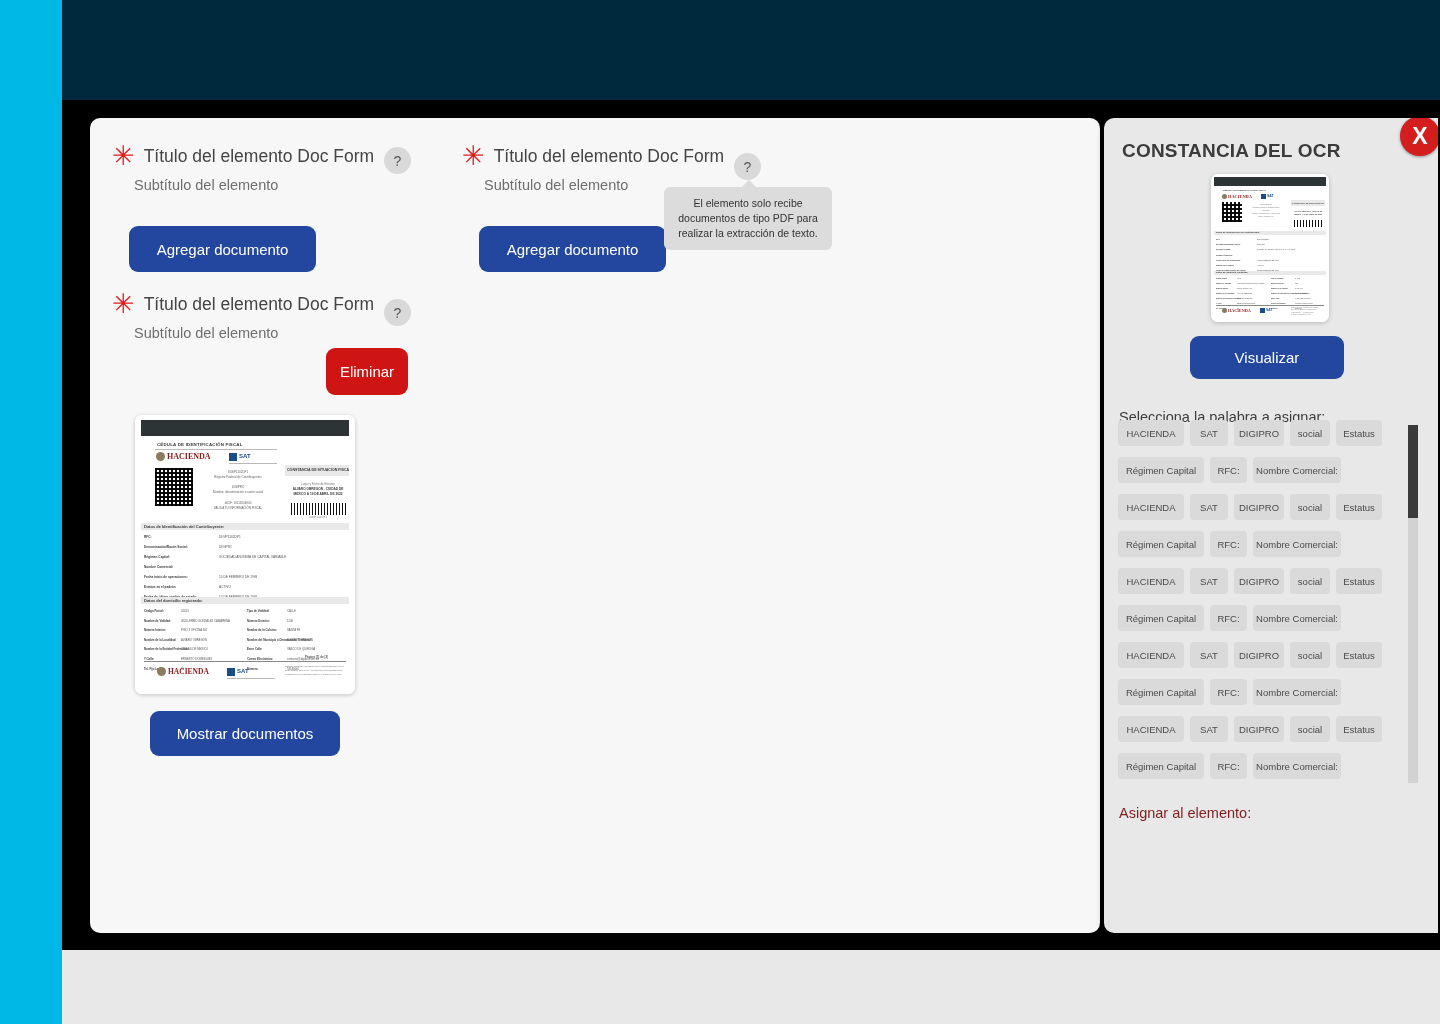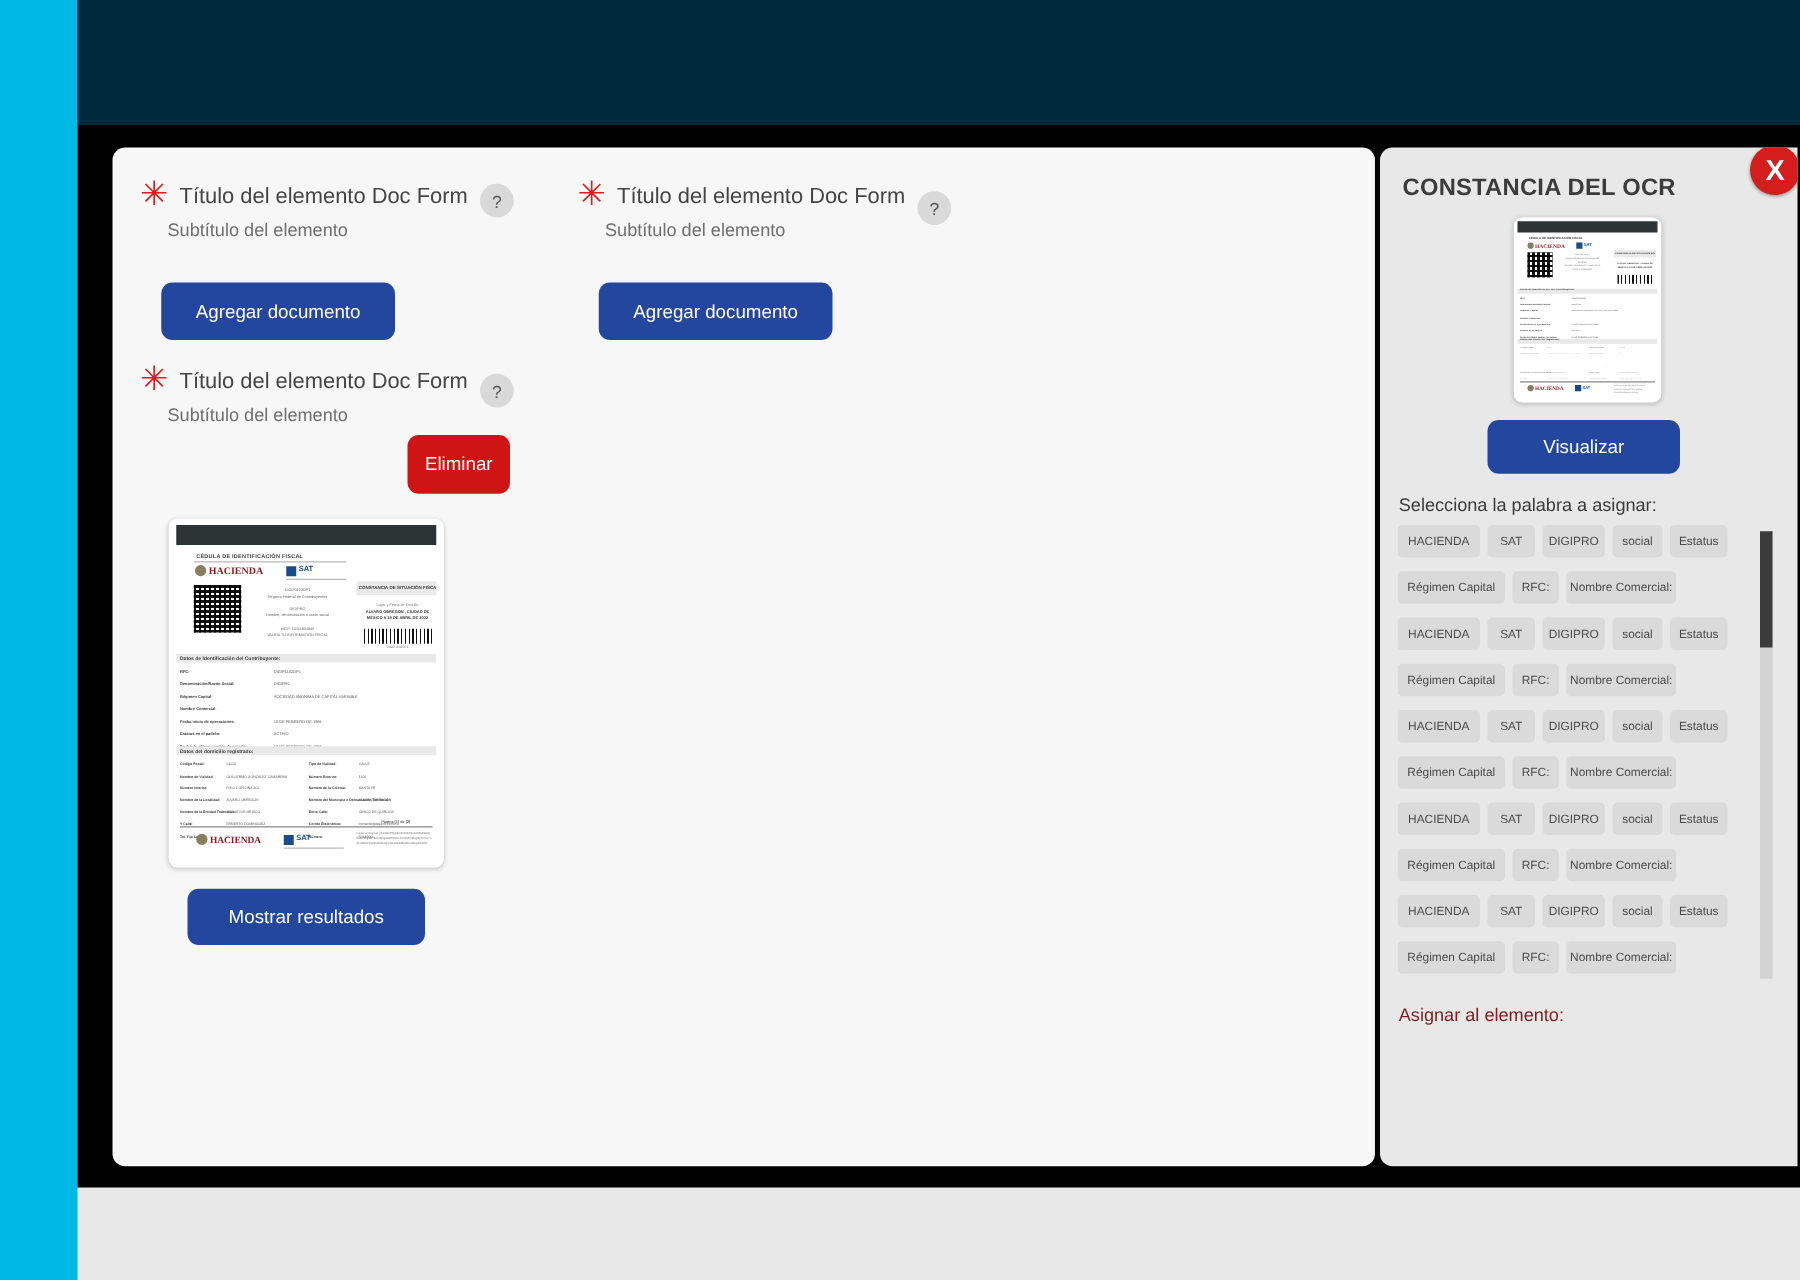--- a/index.html
+++ b/index.html
@@ -107,21 +107,21 @@
     position:absolute; left:18px; top:22px;
     font-size:19px; font-weight:bold; color:#3b3b3b; letter-spacing:.2px;
   }
   #ocr-thumb {
     position:absolute; left:107px; top:56px; width:118px; height:148px;
   }
   #visualizar-btn {
     position:absolute; left:86px; top:218px; width:154px; height:43px;
   }
   #select-word-label {
-    position:absolute; left:15px; top:279px; font-size:14.5px; color:#3b3b3b;
+    position:absolute; left:15px; top:291px; font-size:14.5px; color:#3b3b3b;
   }
   #chips-scroll {
     position:absolute; left:14px; top:302px; width:290px; height:363px;
     overflow:hidden;
   }
   .chip-row { display:flex; gap:6px; margin-bottom:11px; }
   .chip {
     background:#dadada; border-radius:4px;
     height:26px; display:flex; align-items:center; justify-content:center;
     font-size:9.5px; color:#4a4a4a; padding:0 6px; cursor:pointer;
@@ -174,20 +174,21 @@
     <div class="form-item" style="left:372px; top:28px; width:320px;">
       <div class="item-title-row">
         <span class="req-star">✳</span>
         <span class="item-title">Título del elemento Doc Form</span>
       </div>
       <div class="item-subtitle">Subtítulo del elemento</div>
     </div>
     <div class="help-badge" style="position:absolute; left:644px; top:35px;">?</div>
     <button class="btn btn-primary" style="position:absolute; left:389px; top:108px; width:187px; height:46px;">Agregar documento</button>
 
+    <div id="pdf-tooltip" style="left:574px; top:69px;">El elemento solo recibe documentos de tipo PDF para realizar la extracción de texto.</div>
 
     <div class="form-item" style="left:22px; top:176px; width:320px;">
       <div class="item-title-row">
         <span class="req-star">✳</span>
         <span class="item-title">Título del elemento Doc Form</span>
       </div>
       <div class="item-subtitle">Subtítulo del elemento</div>
     </div>
     <div class="help-badge" style="position:absolute; left:294px; top:181px;">?</div>
     <button class="btn btn-danger" style="position:absolute; left:236px; top:230px; width:82px; height:47px;">Eliminar</button>
@@ -271,21 +272,21 @@
         <div class="d-line" style="left:9px; top:246px; width:202px; height:.7px; background:#888;"></div>
         <div class="d-seal" style="left:22px; top:252px; width:9px; height:9px;"></div>
         <div class="d-hac" style="left:33px; top:252px; font-size:7.5px;">HACIENDA</div>
         <div class="d-sq" style="left:92px; top:253px; width:8px; height:8px;"></div>
         <div class="d-sat" style="left:102px; top:253px;">SAT</div>
         <div class="d-line" style="left:92px; top:263px; width:48px; height:.6px;"></div>
         <div class="d-txt" style="left:150px; top:250px; width:64px; font-size:2.4px; line-height:1.6; white-space:normal; color:#777;">Cadena Original: ||1102DP1||19/04/2022|10111804940||<br>Sello Digital: Bmx8yQ4AxRi6ZcLk1rWdFv2kQ3pTnXw==<br>||1102DP1||19/04/2022|10111804940|Bmx8yQ4AxRi6</div>
       </div>
     </div>
 
-    <button class="btn btn-primary" style="position:absolute; left:60px; top:593px; width:190px; height:45px;">Mostrar resultados</button>
+    <button class="btn btn-primary" style="position:absolute; left:60px; top:593px; width:190px; height:45px;">Mostrar documentos</button>
   </div>
 
   <div id="ocr-panel">
 
     <div id="close-x">X</div>
 
     <div id="ocr-title">CONSTANCIA DEL OCR</div>
 
     <div id="ocr-thumb" class="doc-card">
       <div class="doc-sheet">

